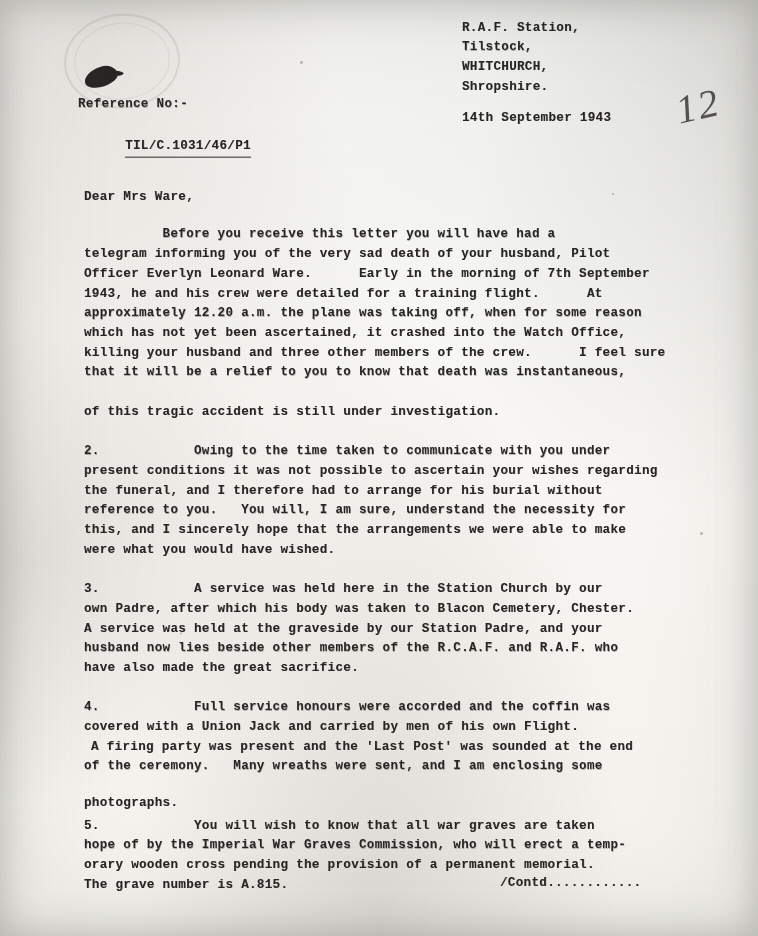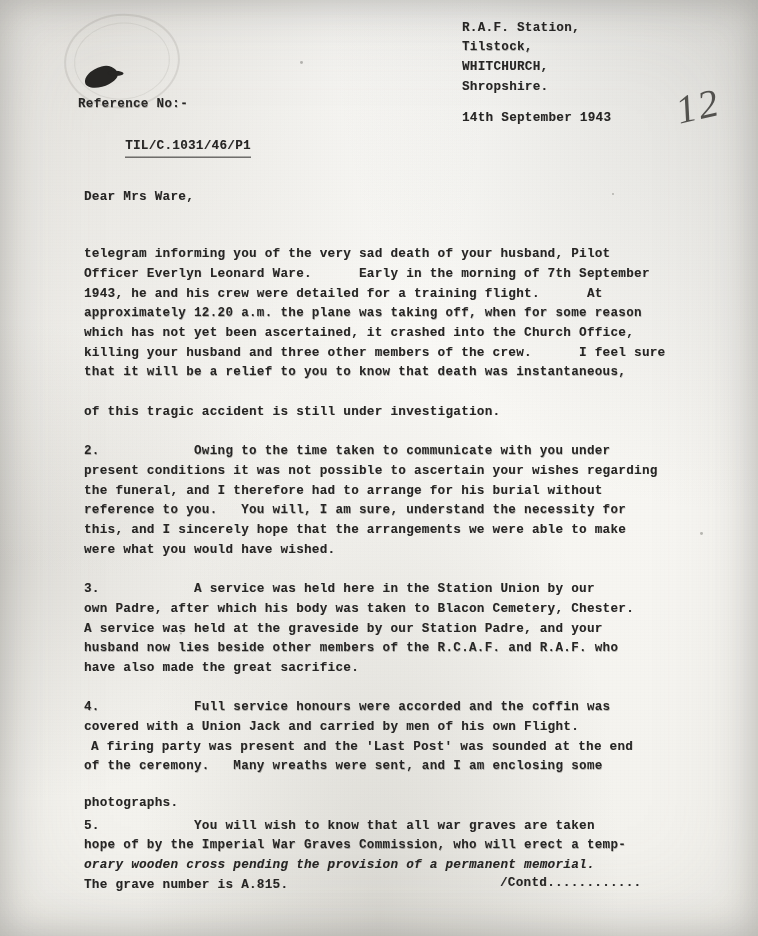--- a/index.html
+++ b/index.html
@@ -156,55 +156,56 @@
 
     <div class="tx datetx">14th September 1943</div>
 
     <div class="handnum">12</div>
 
     <div class="stamp"></div>
     <div class="blot"></div>
 
     <div class="tx salut">Dear Mrs Ware,</div>
 
+    <div class="tx para" style="top:228px;">          Before you receive this letter you will have had a</div>
     <div class="tx para" style="top:248px;">telegram informing you of the very sad death of your husband, Pilot</div>
     <div class="tx para" style="top:268px;">Officer Everlyn Leonard Ware.      Early in the morning of 7th September</div>
     <div class="tx para" style="top:288px;">1943, he and his crew were detailed for a training flight.      At</div>
     <div class="tx para" style="top:308px;">approximately 12.20 a.m. the plane was taking off, when for some reason</div>
-    <div class="tx para" style="top:328px;">which has not yet been ascertained, it crashed into the Church Office,</div>
+    <div class="tx para" style="top:328px;">which has not yet been ascertained, it crashed into the Watch Office,</div>
     <div class="tx para" style="top:348px;">killing your husband and three other members of the crew.      I feel sure</div>
     <div class="tx para" style="top:368px;">that it will be a relief to you to know that death was instantaneous,</div>
     <div class="tx para" style="top:408px;">of this tragic accident is still under investigation.</div>
 
     <div class="tx" style="left:84px; top:448px;">2.</div>
     <div class="tx para" style="top:448px;">              Owing to the time taken to communicate with you under</div>
     <div class="tx para" style="top:468px;">present conditions it was not possible to ascertain your wishes regarding</div>
     <div class="tx para" style="top:488px;">the funeral, and I therefore had to arrange for his burial without</div>
     <div class="tx para" style="top:508px;">reference to you.   You will, I am sure, understand the necessity for</div>
     <div class="tx para" style="top:528px;">this, and I sincerely hope that the arrangements we were able to make</div>
     <div class="tx para" style="top:548px;">were what you would have wished.</div>
 
     <div class="tx" style="left:84px; top:588px;">3.</div>
-    <div class="tx para" style="top:588px;">              A service was held here in the Station Union by our</div>
+    <div class="tx para" style="top:588px;">              A service was held here in the Station Church by our</div>
     <div class="tx para" style="top:608px;">own Padre, after which his body was taken to Blacon Cemetery, Chester.</div>
     <div class="tx para" style="top:628px;">A service was held at the graveside by our Station Padre, and your</div>
     <div class="tx para" style="top:648px;">husband now lies beside other members of the R.C.A.F. and R.A.F. who</div>
     <div class="tx para" style="top:668px;">have also made the great sacrifice.</div>
 
     <div class="tx" style="left:84px; top:708px;">4.</div>
     <div class="tx para" style="top:708px;">              Full service honours were accorded and the coffin was</div>
     <div class="tx para" style="top:728px;">covered with a Union Jack and carried by men of his own Flight.</div>
     <div class="tx para" style="top:748px;margin-left:7px;">A firing party was present and the 'Last Post' was sounded at the end</div>
     <div class="tx para" style="top:768px;">of the ceremony.   Many wreaths were sent, and I am enclosing some</div>
     <div class="tx para" style="top:788px;margin-top:17px;">photographs.</div>
 
     <div class="tx" style="left:84px; top:828px;">5.</div>
     <div class="tx para" style="top:828px;">              You will wish to know that all war graves are taken</div>
     <div class="tx para" style="top:848px;">hope of by the Imperial War Graves Commission, who will erect a temp-</div>
-    <div class="tx para" style="top:868px;font-style:italic;">orary wooden cross pending the provision of a permanent memorial.</div>
+    <div class="tx para" style="top:868px;">orary wooden cross pending the provision of a permanent memorial.</div>
     <div class="tx para" style="top:888px;">The grave number is A.815.</div>
 
     <div class="tx" style="left:500px; top:886px;">/Contd............</div>
 
     <div class="speck" style="left:300px; top:62px; width:3px; height:3px;"></div>
     <div class="speck" style="left:612px; top:196px; width:2px; height:2px;"></div>
     <div class="speck" style="left:180px; top:642px; width:2px; height:2px;"></div>
     <div class="speck" style="left:700px; top:540px; width:3px; height:3px;"></div>
   </div>
 

